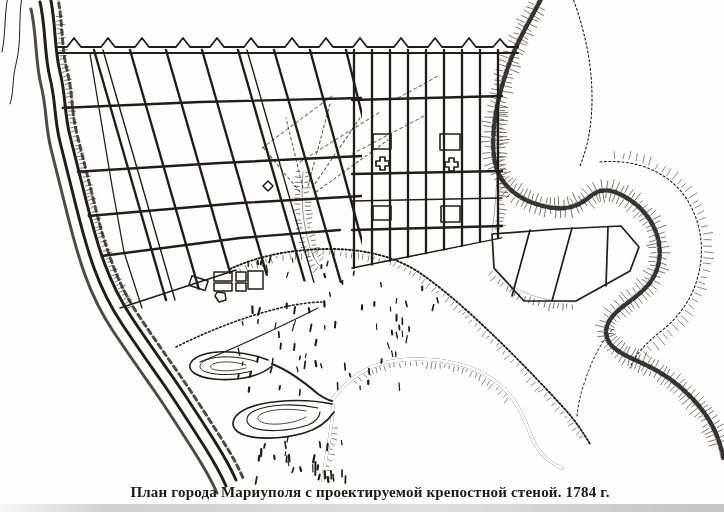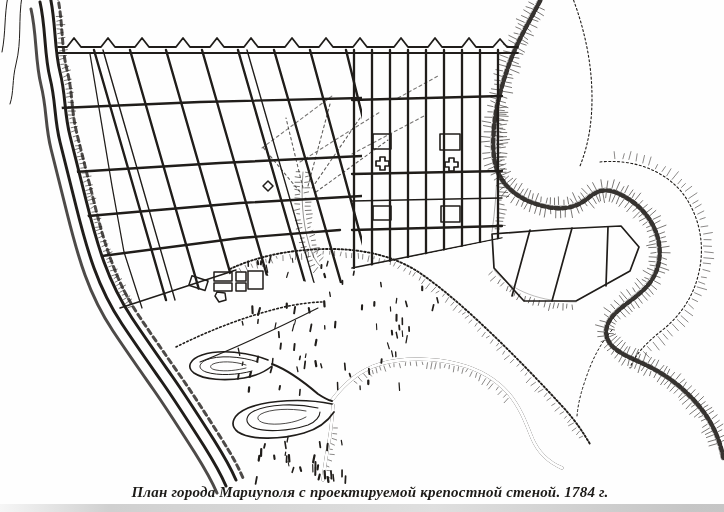--- a/index.html
+++ b/index.html
@@ -1,20 +1,20 @@
 <!DOCTYPE html>
 <html><head>
 <meta charset="utf-8">
 <style>
   html,body{margin:0;padding:0;background:#e8e8e8;}
   .page{position:relative;width:724px;height:512px;background:#fefefe;overflow:hidden;
         font-family:"Liberation Serif", serif;}
   svg{position:absolute;left:0;top:0;}
   .caption{position:absolute;left:70px;top:484px;width:600px;text-align:center;
-           font-style:italic;font-weight:bold;font-size:15px;letter-spacing:.2px;
+           font-weight:bold;font-size:15px;letter-spacing:.2px;
            color:#1d1b18;white-space:nowrap;}
   .smudge{position:absolute;left:0;top:504px;width:724px;height:8px;
           background:linear-gradient(90deg, rgba(200,200,200,.15), rgba(170,170,170,.55) 15%, rgba(185,185,185,.45) 60%, rgba(160,160,160,.6) 95%);}
 </style>
 </head>
 <body>
 
 <div class="page">
 <svg width="724" height="512" viewBox="0 0 724 512" fill="none" stroke="#201d1a" stroke-linecap="round" stroke-linejoin="round">
 

